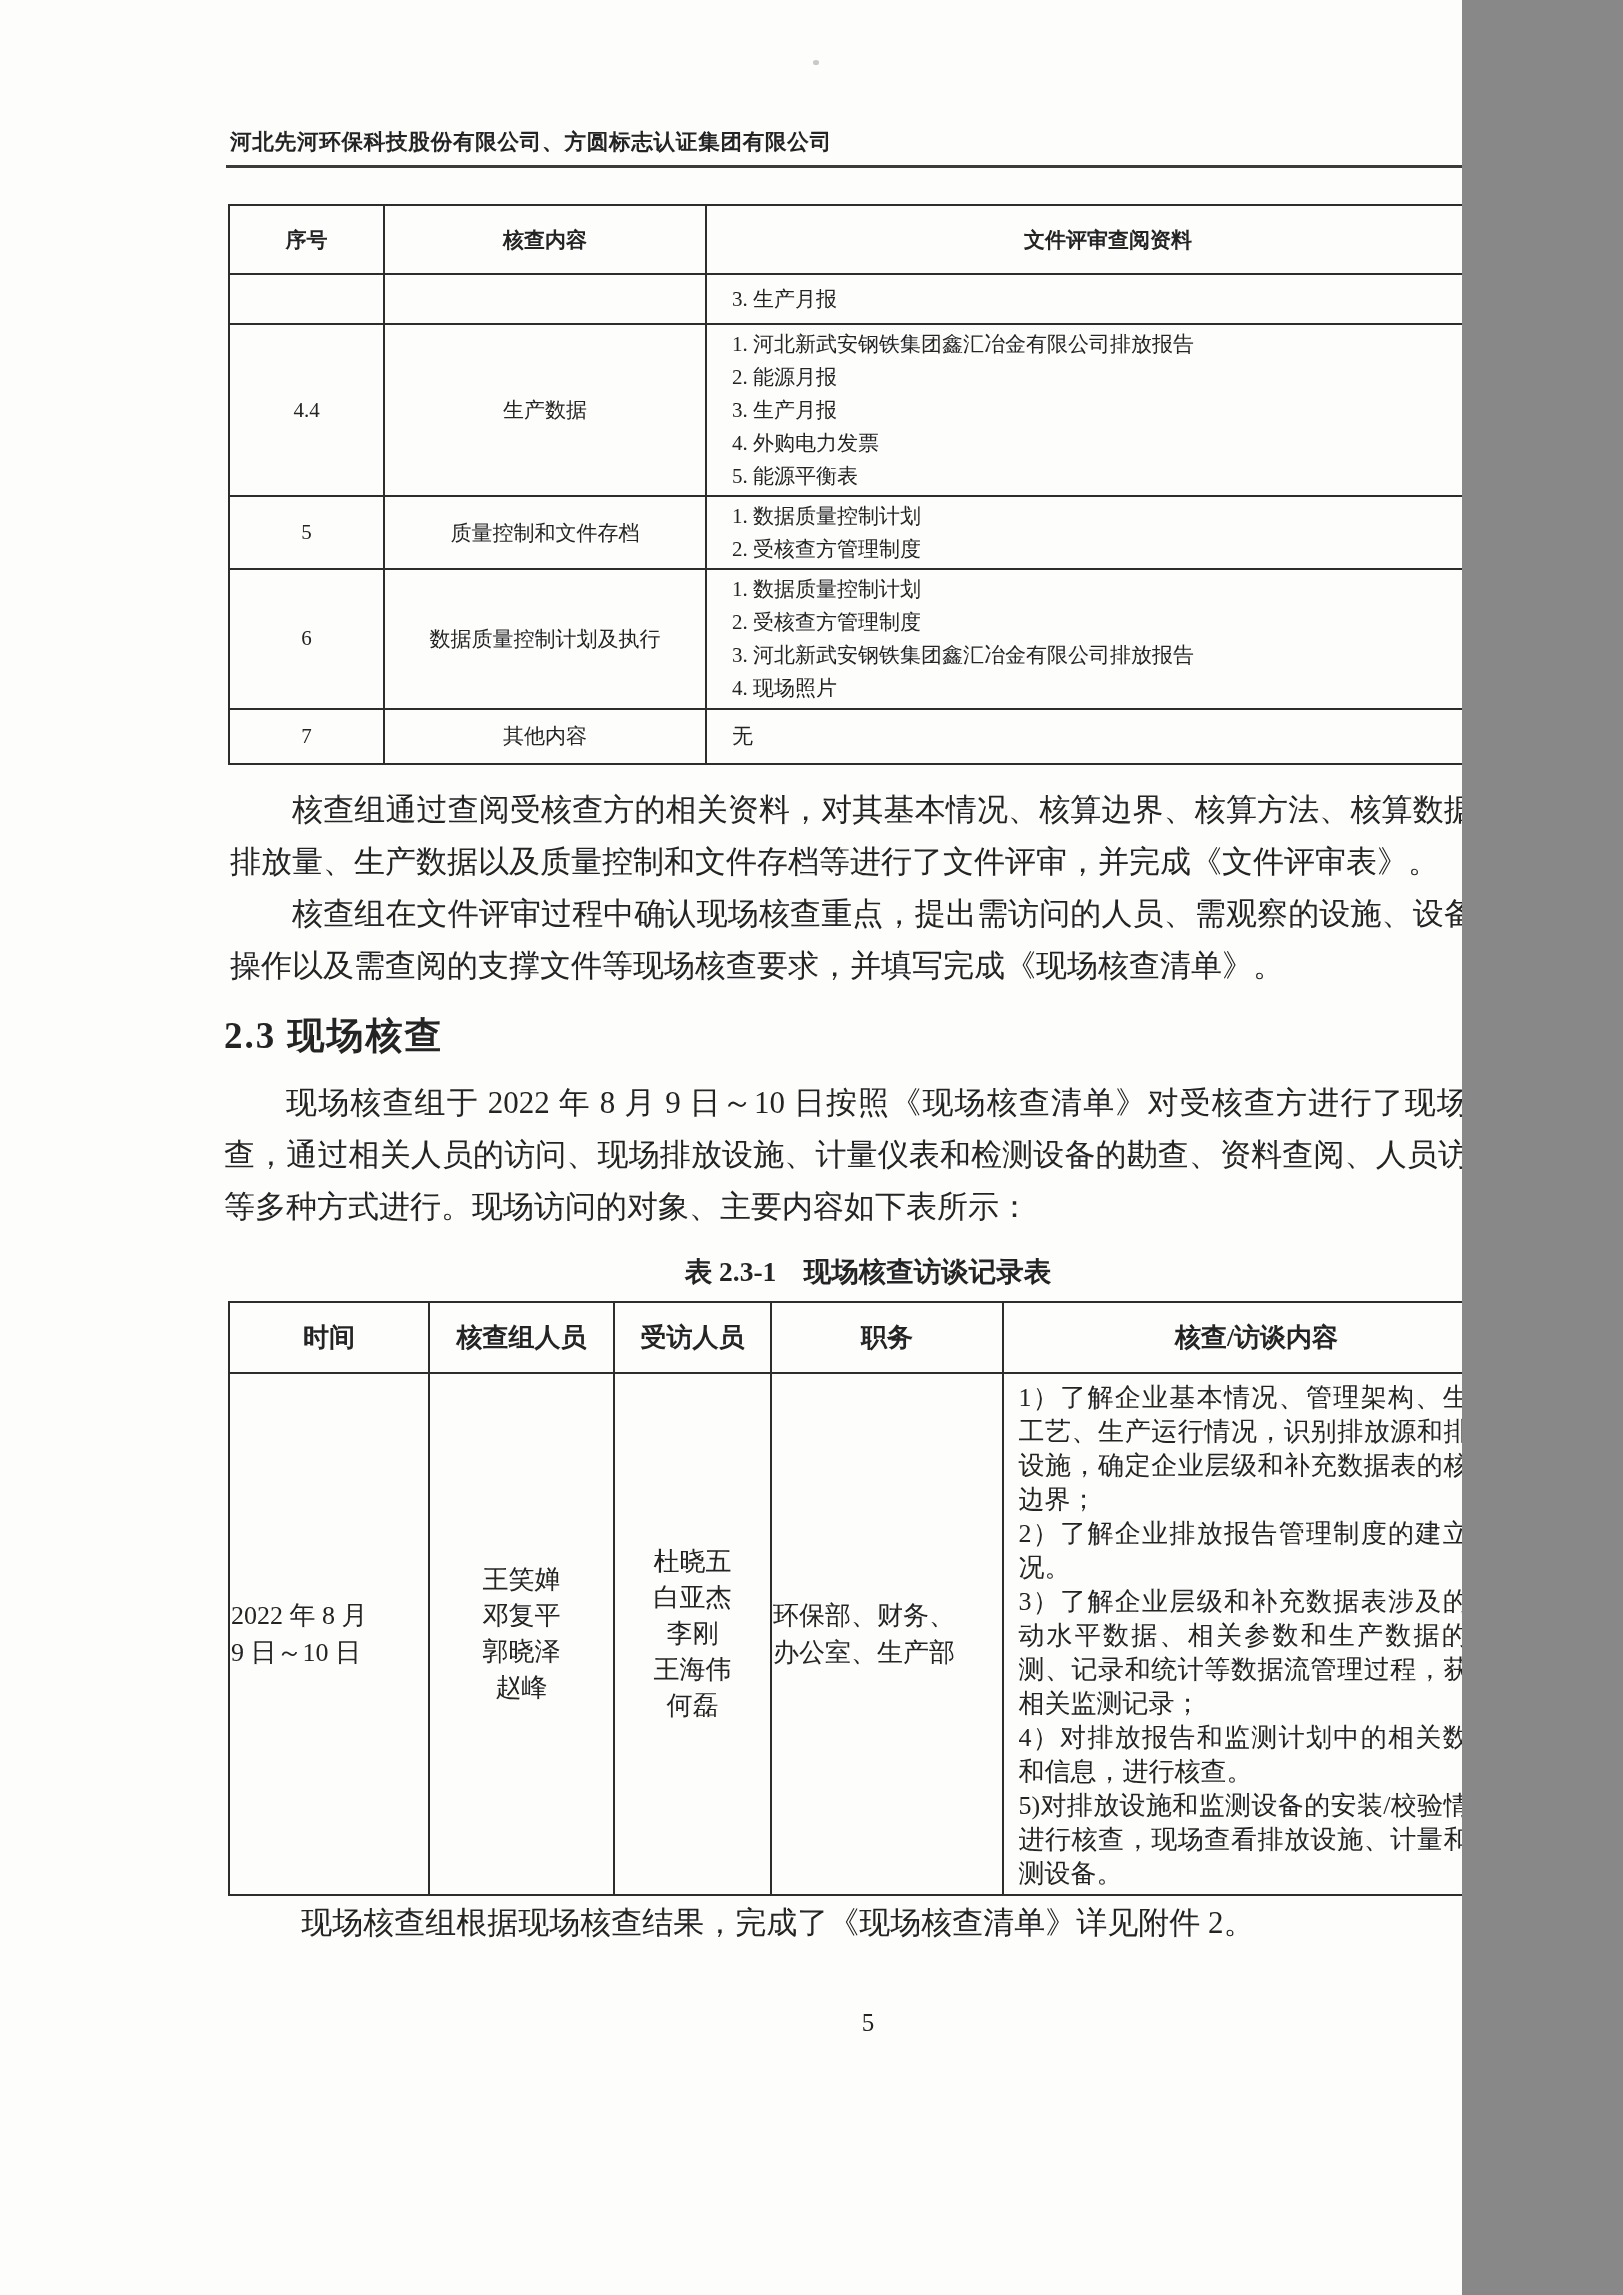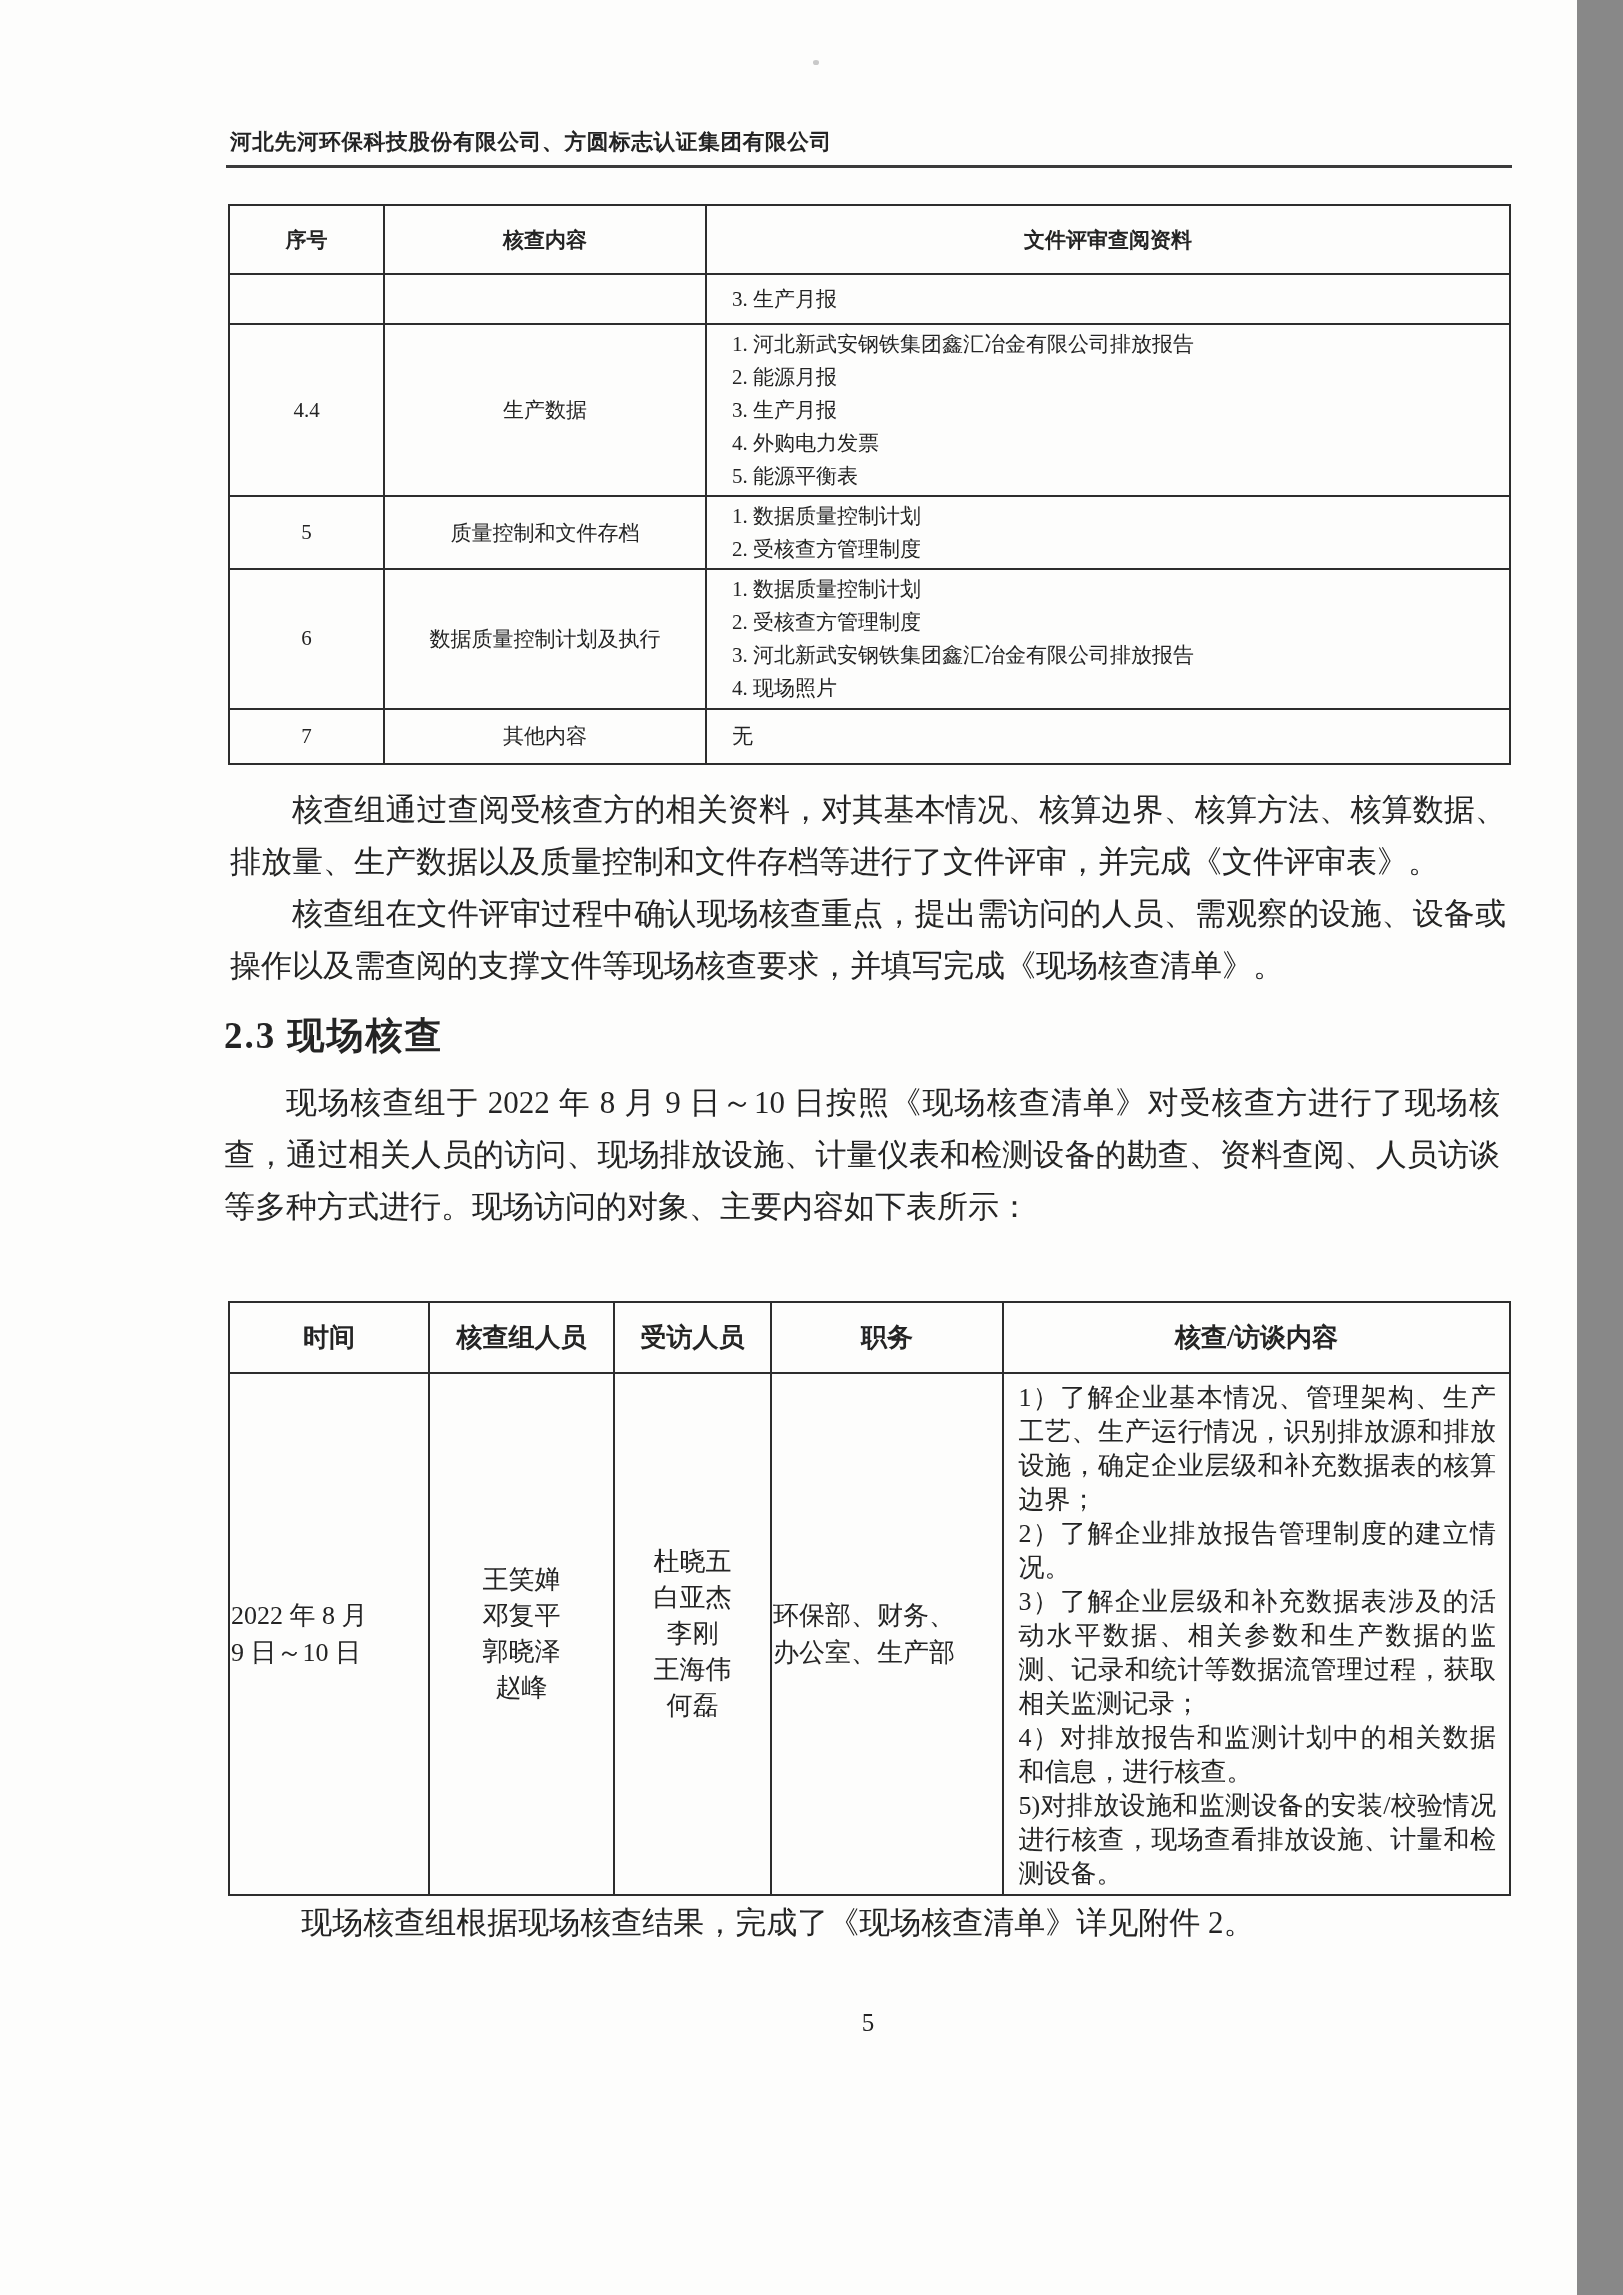--- a/index.html
+++ b/index.html
@@ -1,17 +1,17 @@
 <!DOCTYPE html>
 <html style="font-size:10.5px"><head>
 <meta charset="utf-8">
 <style>
   html,body { margin:0; padding:0; background:#888; }
   .page {
-    position:relative; width:1577px; height:2295px;
+    position:relative; width:1462px; height:2295px;
     background:#fdfdfc; overflow:hidden;
     font-family:"Liberation Serif","DejaVu Serif",serif;
     color:#242424;
   }
   
   .doc-header-left {
     position:absolute; left:230px; top:127px;
     font-size:21.6px; font-weight:bold; letter-spacing:0.7px; white-space:nowrap;
   }
   .doc-header-right {
@@ -155,20 +155,21 @@
 
   <div class="para-block">
     <p class="para">核查组通过查阅受核查方的相关资料，对其基本情况、核算边界、核算方法、核算数据、排放量、生产数据以及质量控制和文件存档等进行了文件评审，并完成《文件评审表》。</p>
     <p class="para">核查组在文件评审过程中确认现场核查重点，提出需访问的人员、需观察的设施、设备或操作以及需查阅的支撑文件等现场核查要求，并填写完成《现场核查清单》。</p>
   </div>
 
   <div class="section-heading">2.3 现场核查</div>
 
   <p class="section-para">现场核查组于 2022 年 8 月 9 日～10 日按照《现场核查清单》对受核查方进行了现场核查，通过相关人员的访问、现场排放设施、计量仪表和检测设备的勘查、资料查阅、人员访谈等多种方式进行。现场访问的对象、主要内容如下表所示：</p>
 
+  <div class="table2-caption">表 2.3-1　现场核查访谈记录表</div>
 
   <table class="interview-table">
     <colgroup>
       <col style="width:200px">
         <col style="width:185px">
         <col style="width:157px">
       <col style="width:232px">
         <col style="width:507px">
     </colgroup>
     <tbody>

